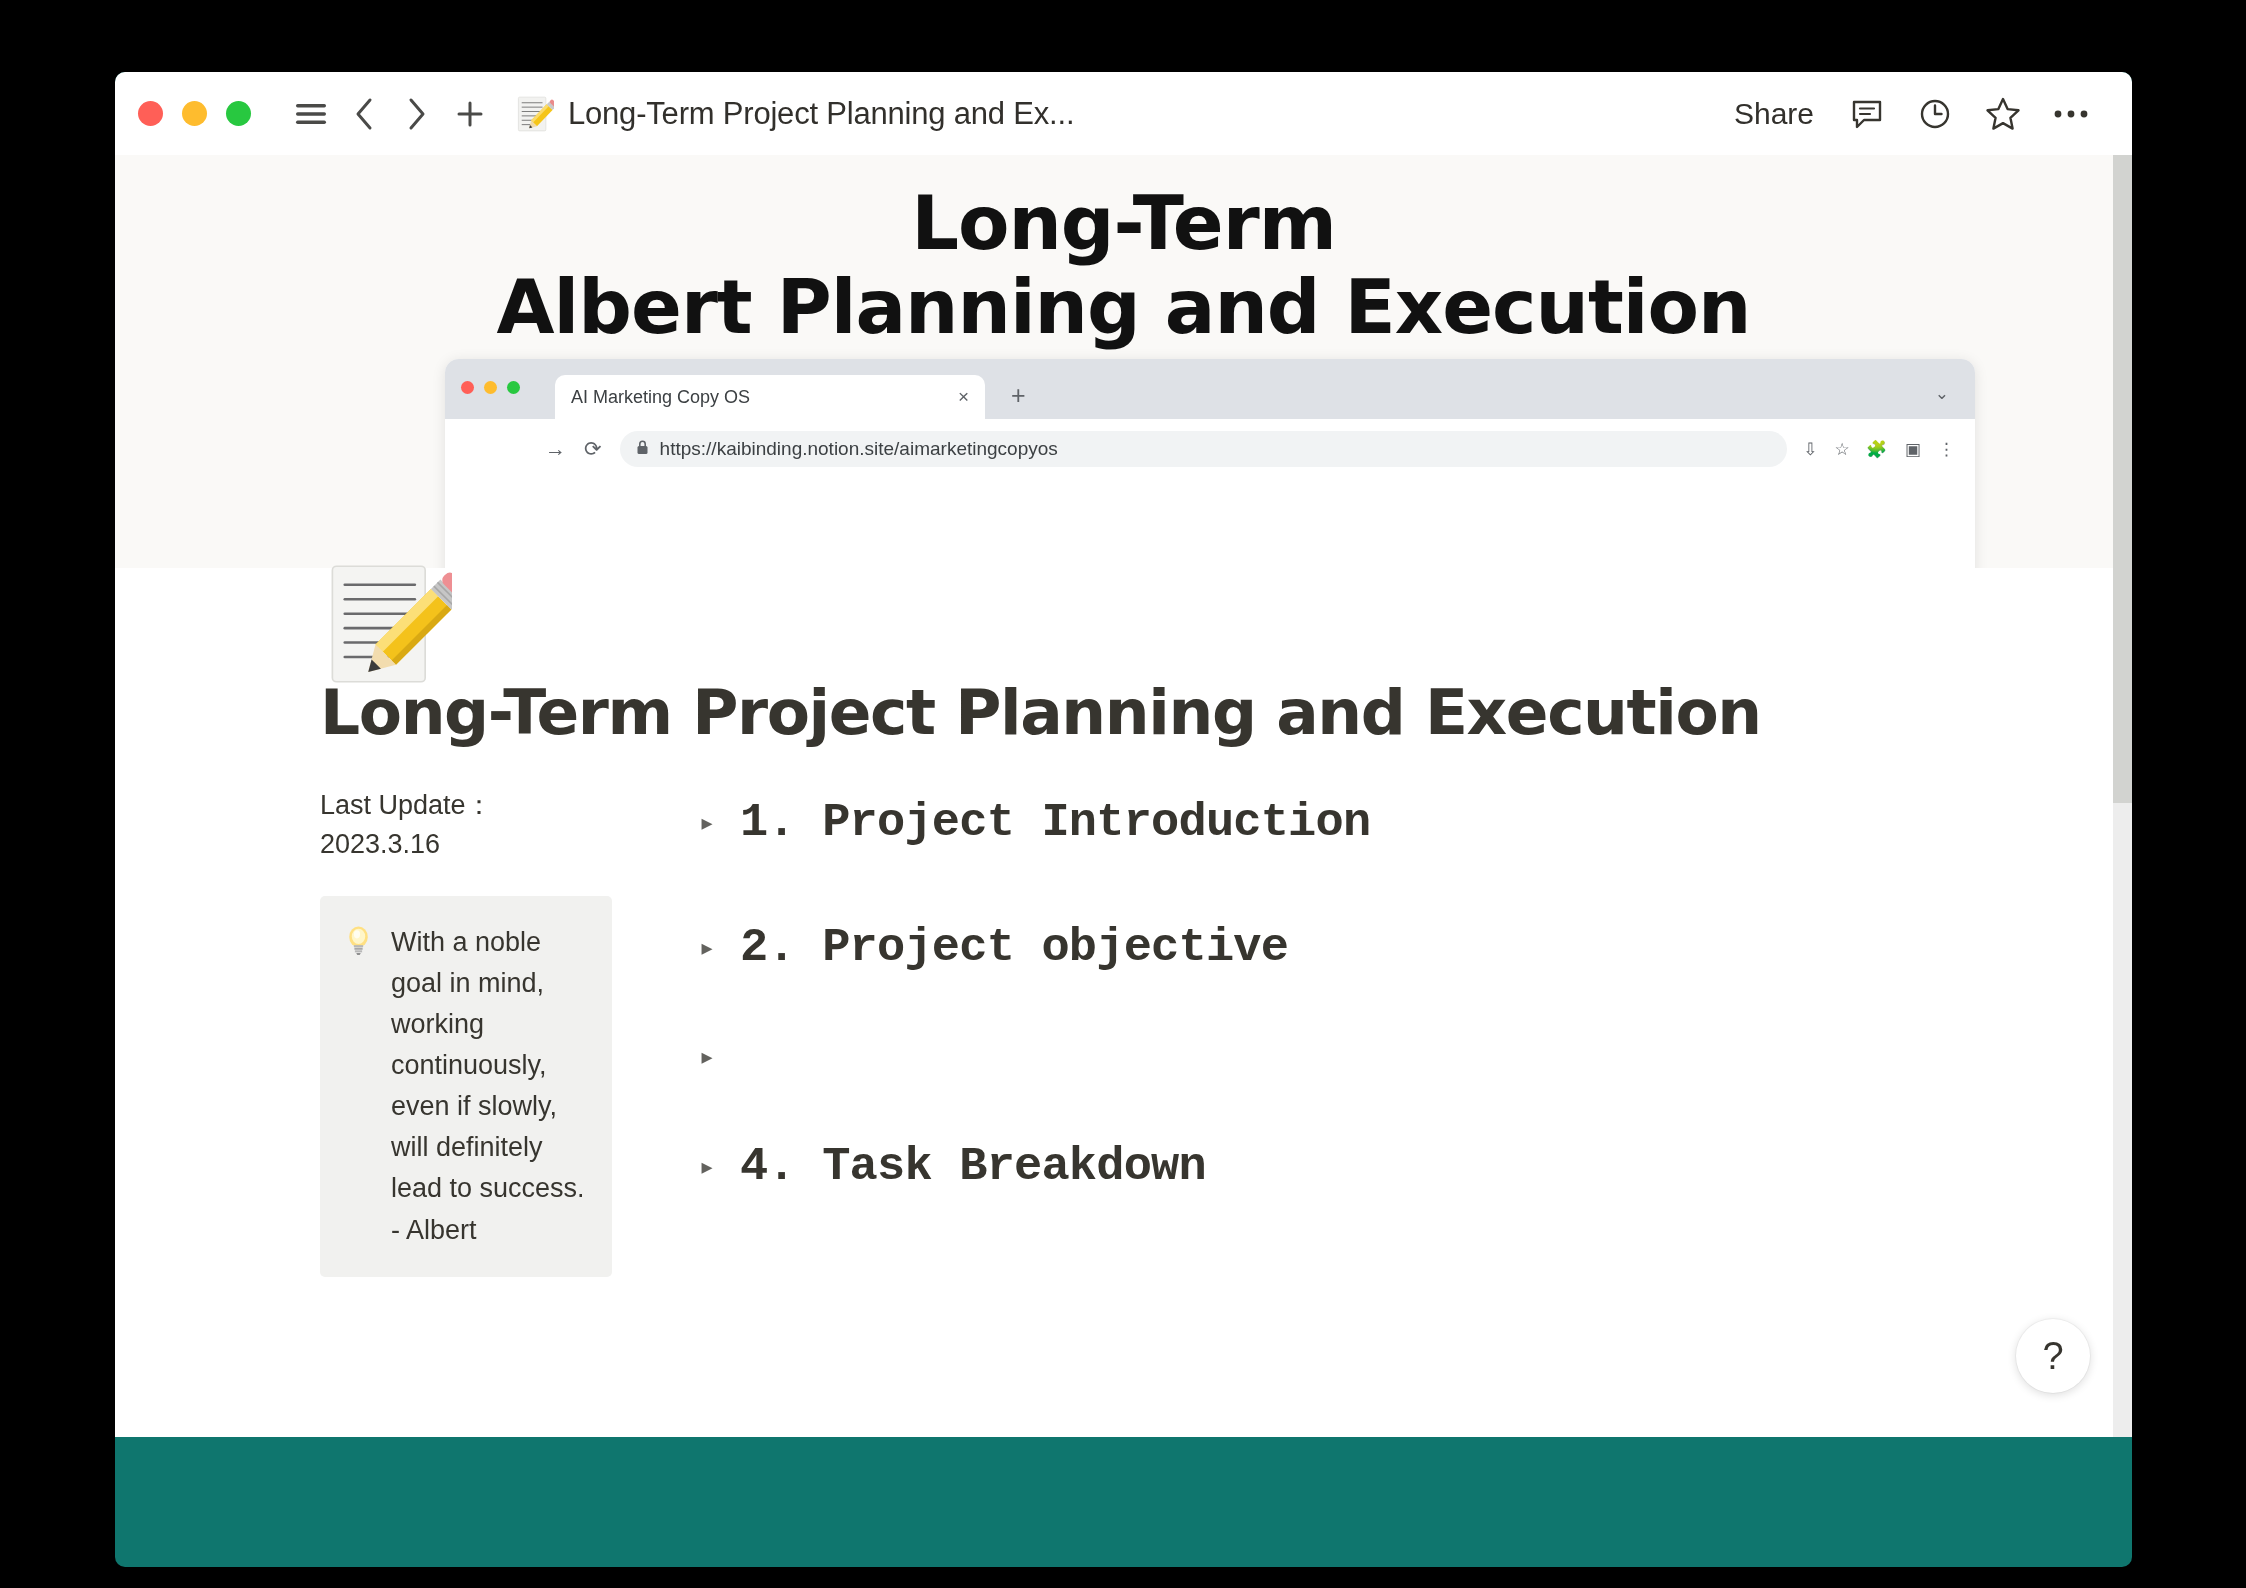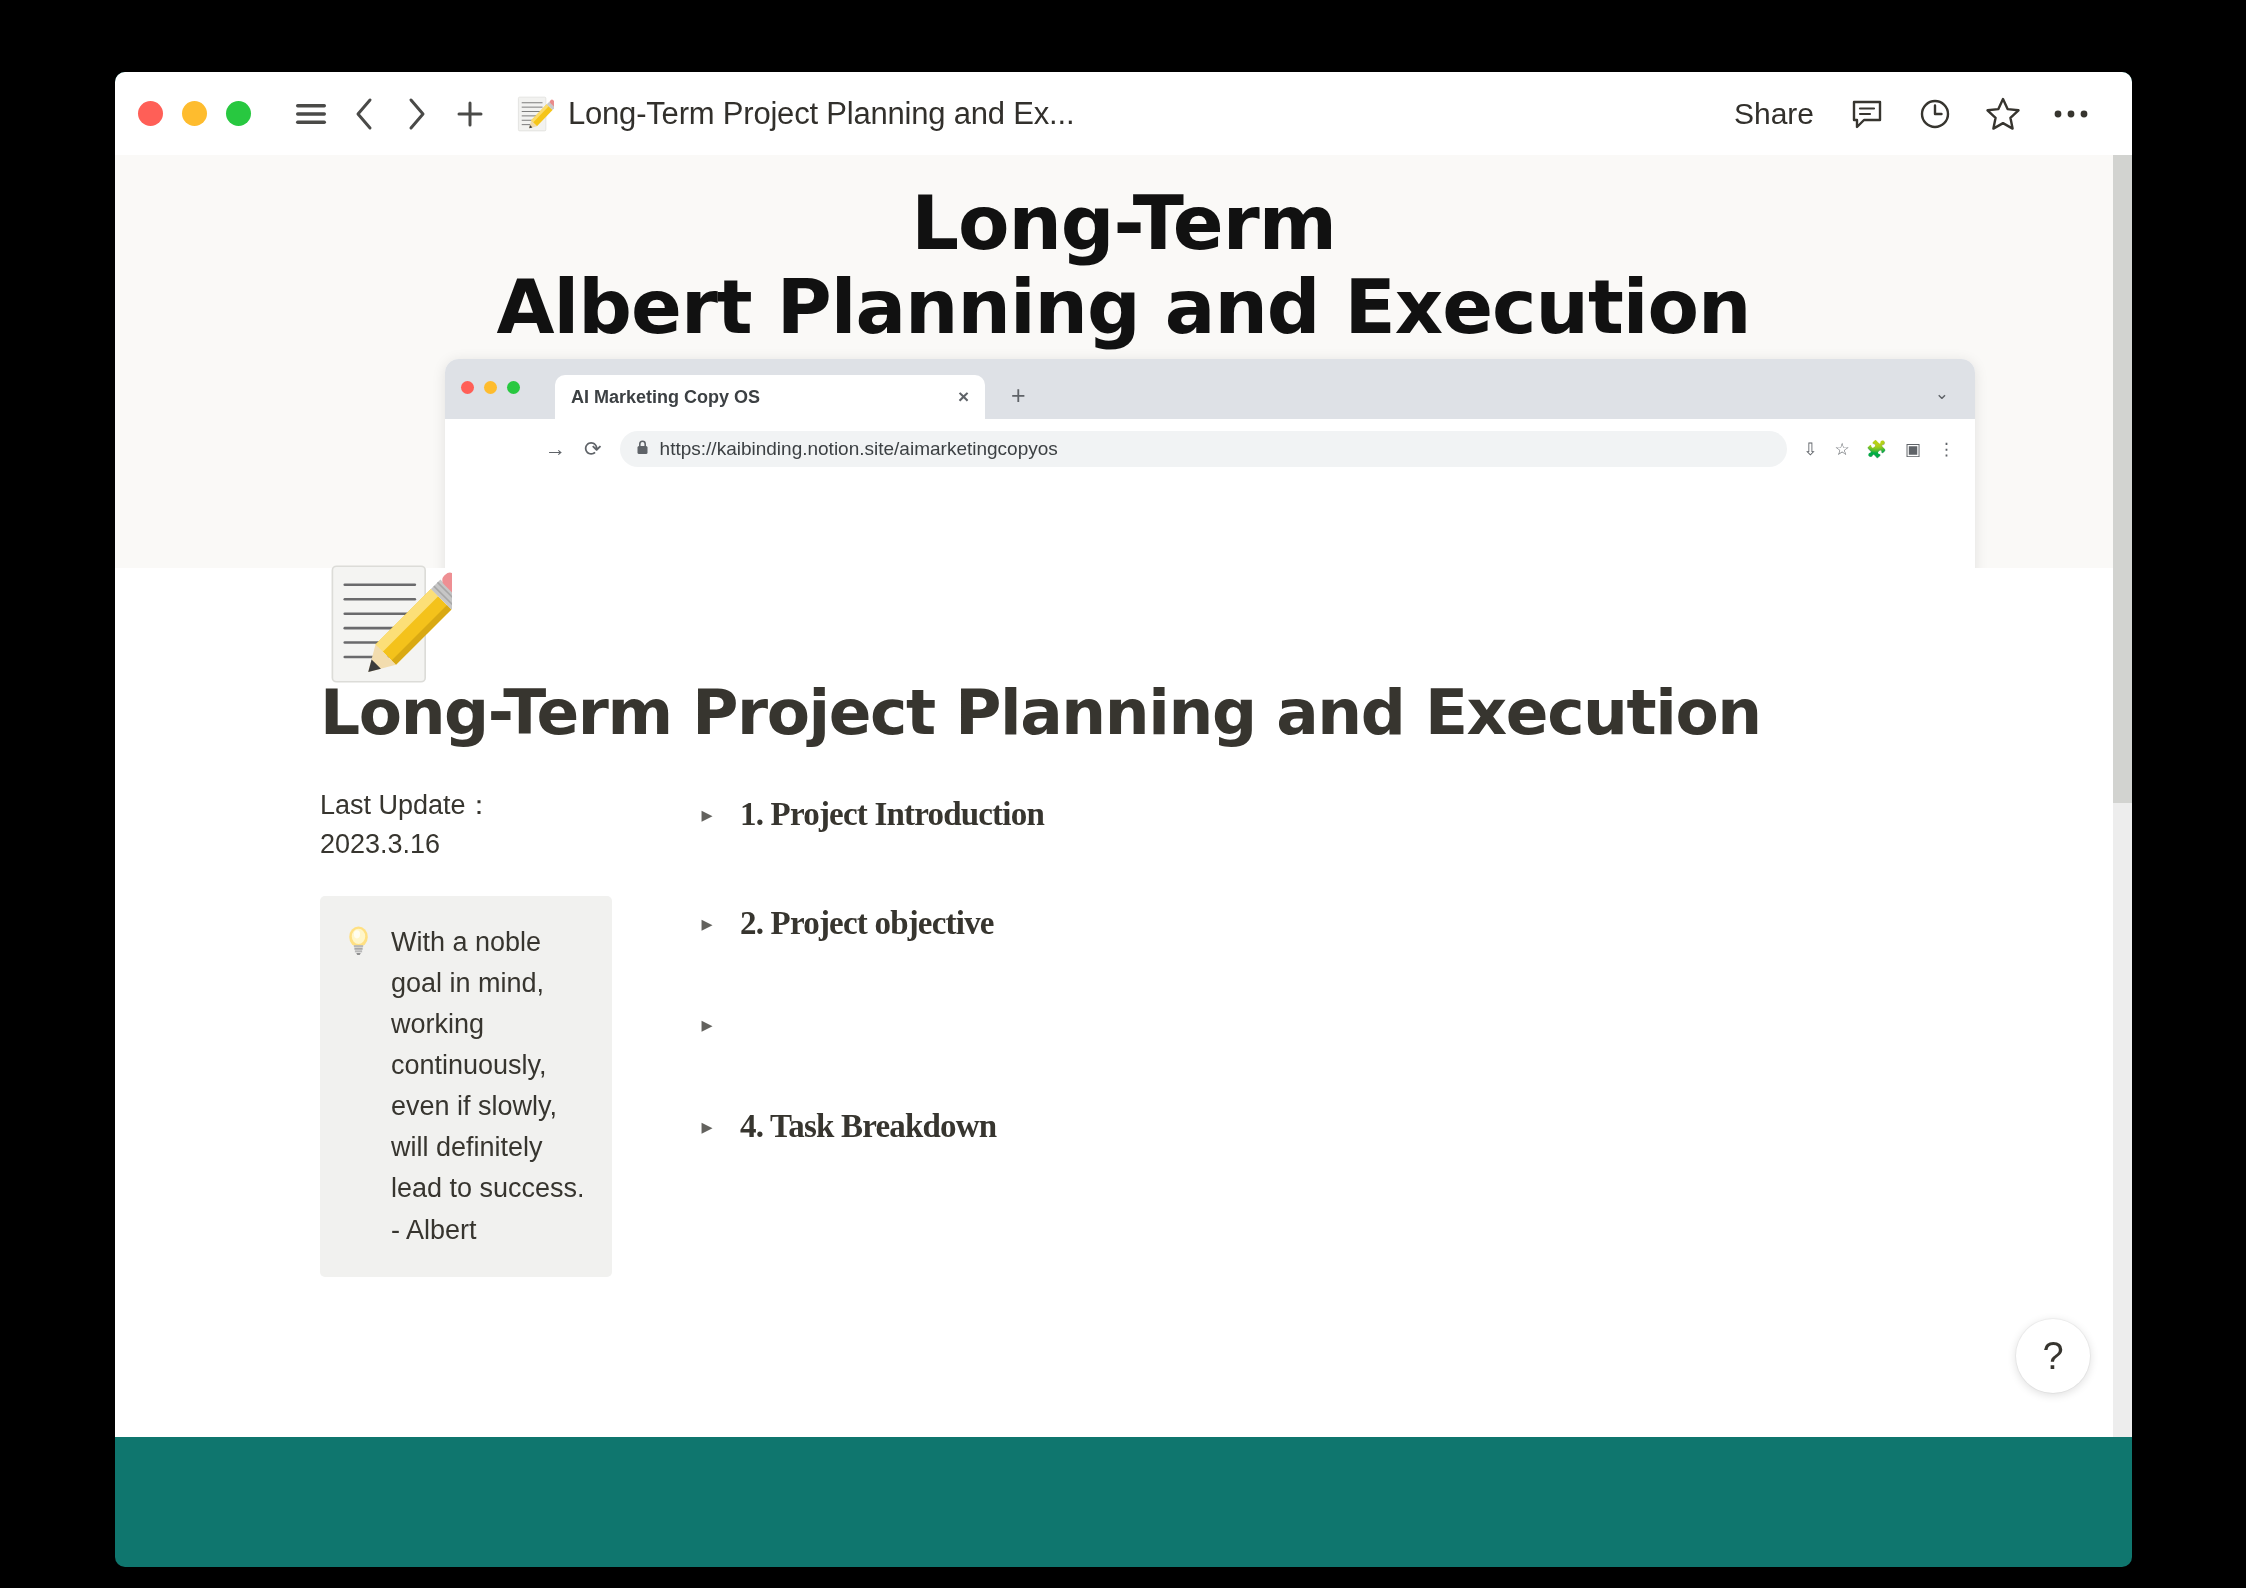--- a/index.html
+++ b/index.html
@@ -174,21 +174,20 @@
   .cb-tab {
     margin-left: 96px;
     height: 44px;
     min-width: 430px;
     background: #ffffff;
     border-radius: 10px 10px 0 0;
     display: flex;
     align-items: center;
     padding: 0 16px;
     box-sizing: border-box;
-    font-weight: bold;
   }
   .cb-tab-title {
     font-size: 18px;
     color: #3c4043;
     flex: 1;
     white-space: nowrap;
     overflow: hidden;
   }
   .cb-tab-close { font-size: 19px; color: #5f6368; margin-left: 12px; }
   .cb-newtab { font-size: 25px; color: #5f6368; margin-left: 26px; margin-bottom: 9px; }
@@ -305,23 +304,23 @@
     width: 22px;
     flex: none;
     display: flex;
     align-items: center;
     justify-content: center;
     color: #63625e;
     font-size: 22px;
     line-height: 1;
   }
   .toggle-label {
-    font-family: Liberation Serif, serif;
+    font-family: Liberation Mono, monospace;
     font-weight: bold;
-    font-size: 33px;
+    font-size: 47px;
     letter-spacing: -0.8px;
     color: #37352f;
     white-space: nowrap;
   }
 
   
   #scrollbar-track {
     position: absolute;
     right: 0;
     top: 0;

